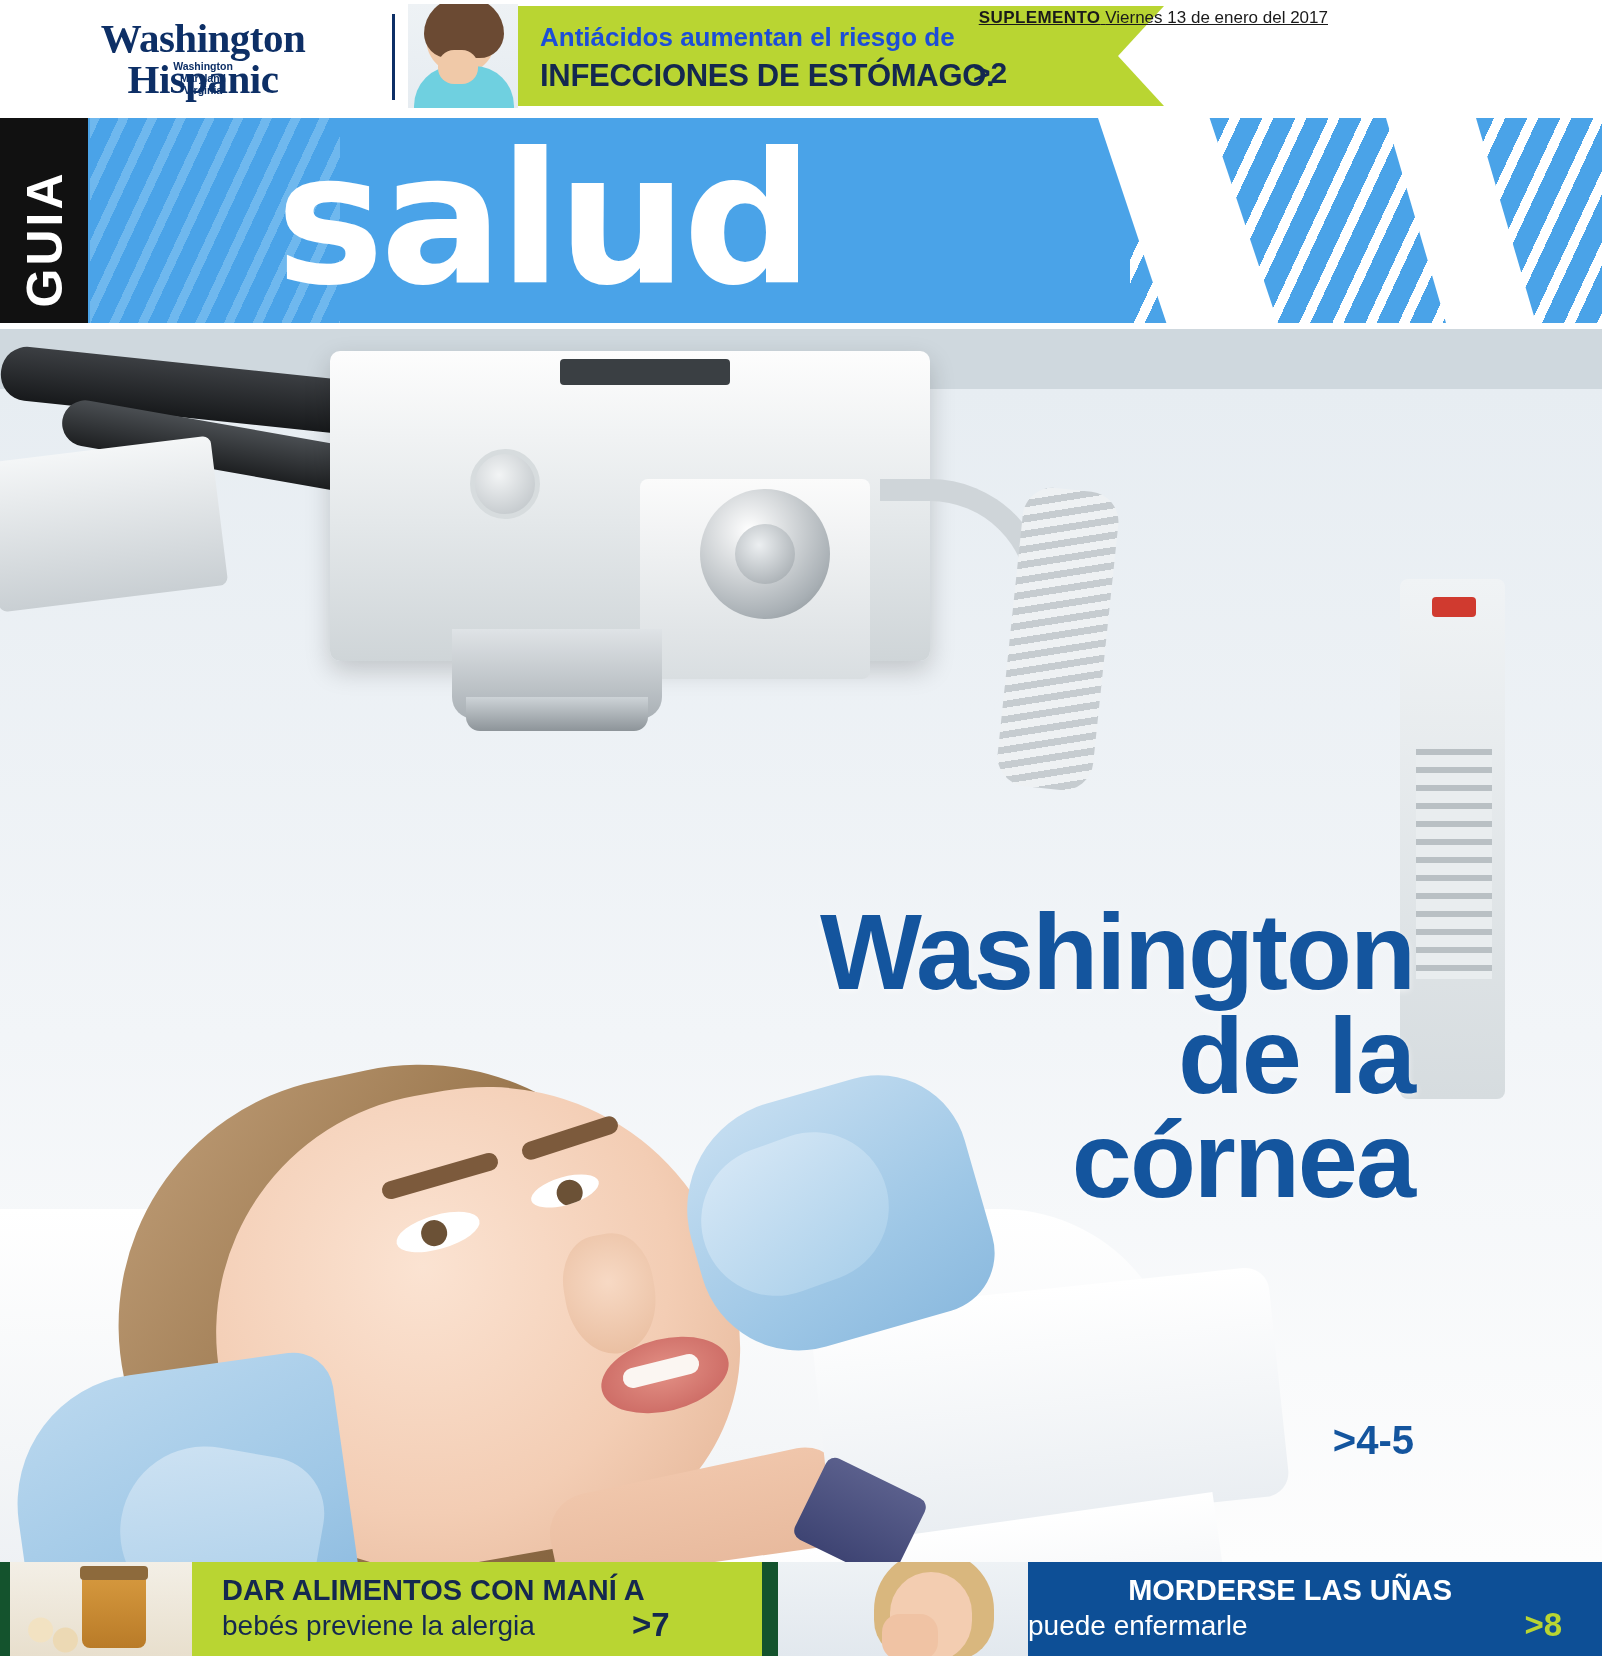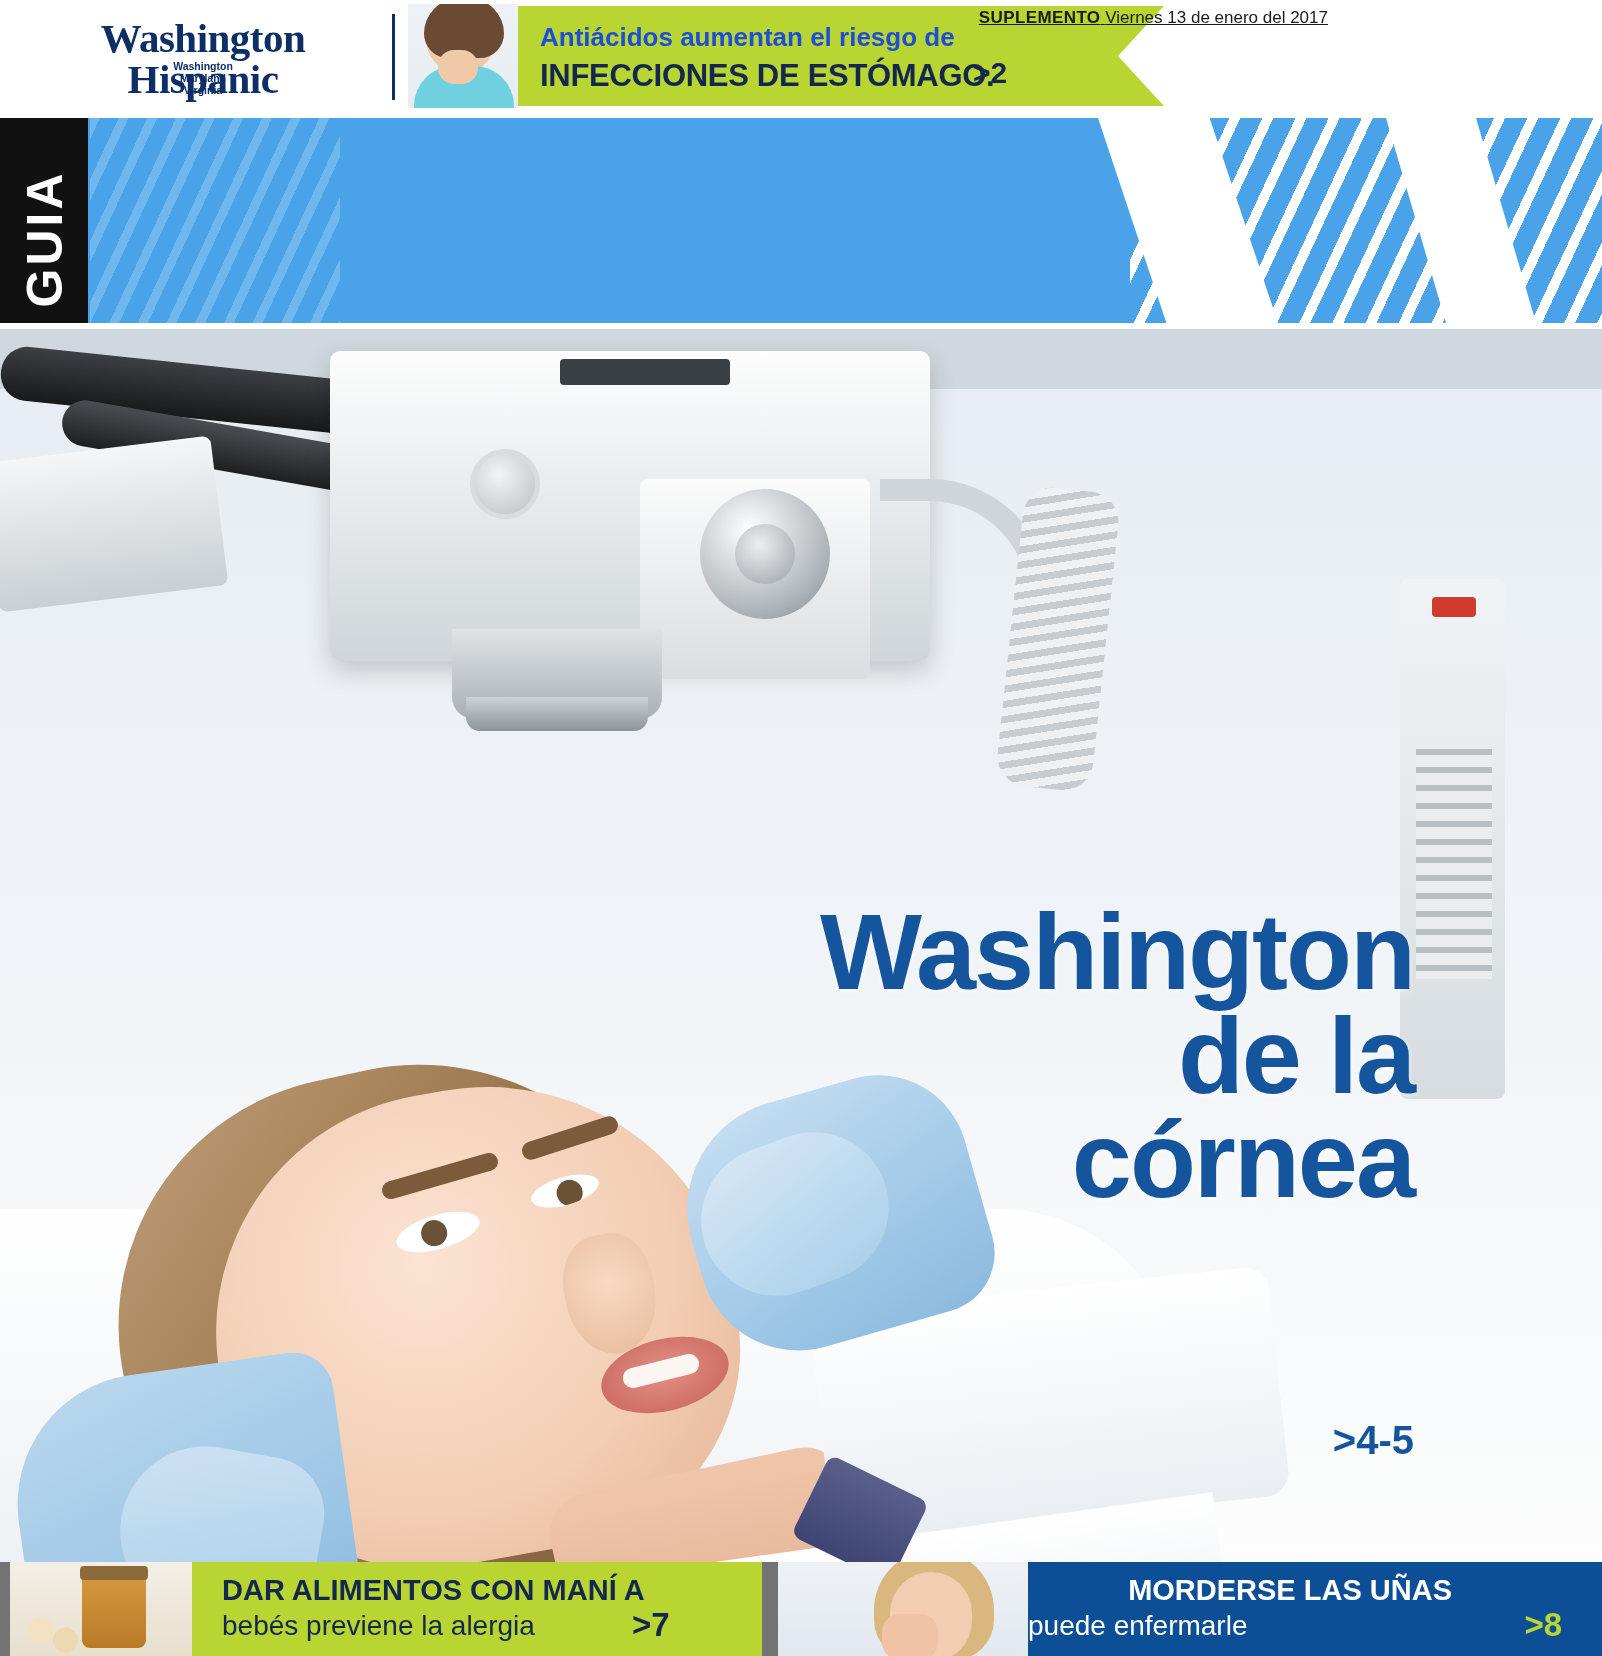--- a/index.html
+++ b/index.html
@@ -286,21 +286,21 @@
     font-weight: bold; font-size: 108px; line-height: 104px; letter-spacing: -2px;
     text-shadow: 0 2px 6px rgba(255,255,255,0.55);
   }
   .headline .ln { display: block; }
   .headline-page {
     position: absolute; right: 188px; top: 1418px; width: 700px; text-align: right;
     color: #14559e; font-weight: bold; font-size: 40px;
   }
 
   
-  .bottom { position: absolute; left: 0; top: 1562px; width: 1602px; height: 94px; background: #737373; }
+  .bottom { position: absolute; left: 0; top: 1562px; width: 1602px; height: 94px; background: #14532d; }
   .bs-photo-left {
     position: absolute; left: 10px; top: 0; width: 182px; height: 94px;
     background: linear-gradient(180deg, #f3efe6 0%, #e8dfcd 100%); overflow: hidden;
   }
   .pb-jar {
     position: absolute; left: 72px; top: 10px; width: 64px; height: 76px;
     background: linear-gradient(180deg, #d79a3f 0%, #b97b28 100%); border-radius: 8px;
   }
   .pb-lid { position: absolute; left: 70px; top: 4px; width: 68px; height: 14px; background: #8d6a3c; border-radius: 4px; }
   .pb-nuts { position: absolute; left: 12px; top: 52px; width: 62px; height: 40px;
@@ -368,20 +368,21 @@
 
   <div class="banner">
     <div class="banner-stripes-left"></div>
     <div class="banner-stripes-right"></div>
     <div class="banner-white-wedge"></div>
     <div class="banner-white-wedge2"></div>
   </div>
   <div class="guia-box">
     <div class="guia-text">GUIA</div>
   </div>
+  <div class="salud">salud</div>
   <div class="banner-bottom-rule"></div>
 
   <div class="hero">
     <div class="hero-topwall"></div>
     <div class="hero-wall"></div>
 
     <div class="scope-arm-dark"></div>
     <div class="scope-arm-dark2"></div>
     <div class="scope-box-left"></div>
     <div class="scope-body"></div>

